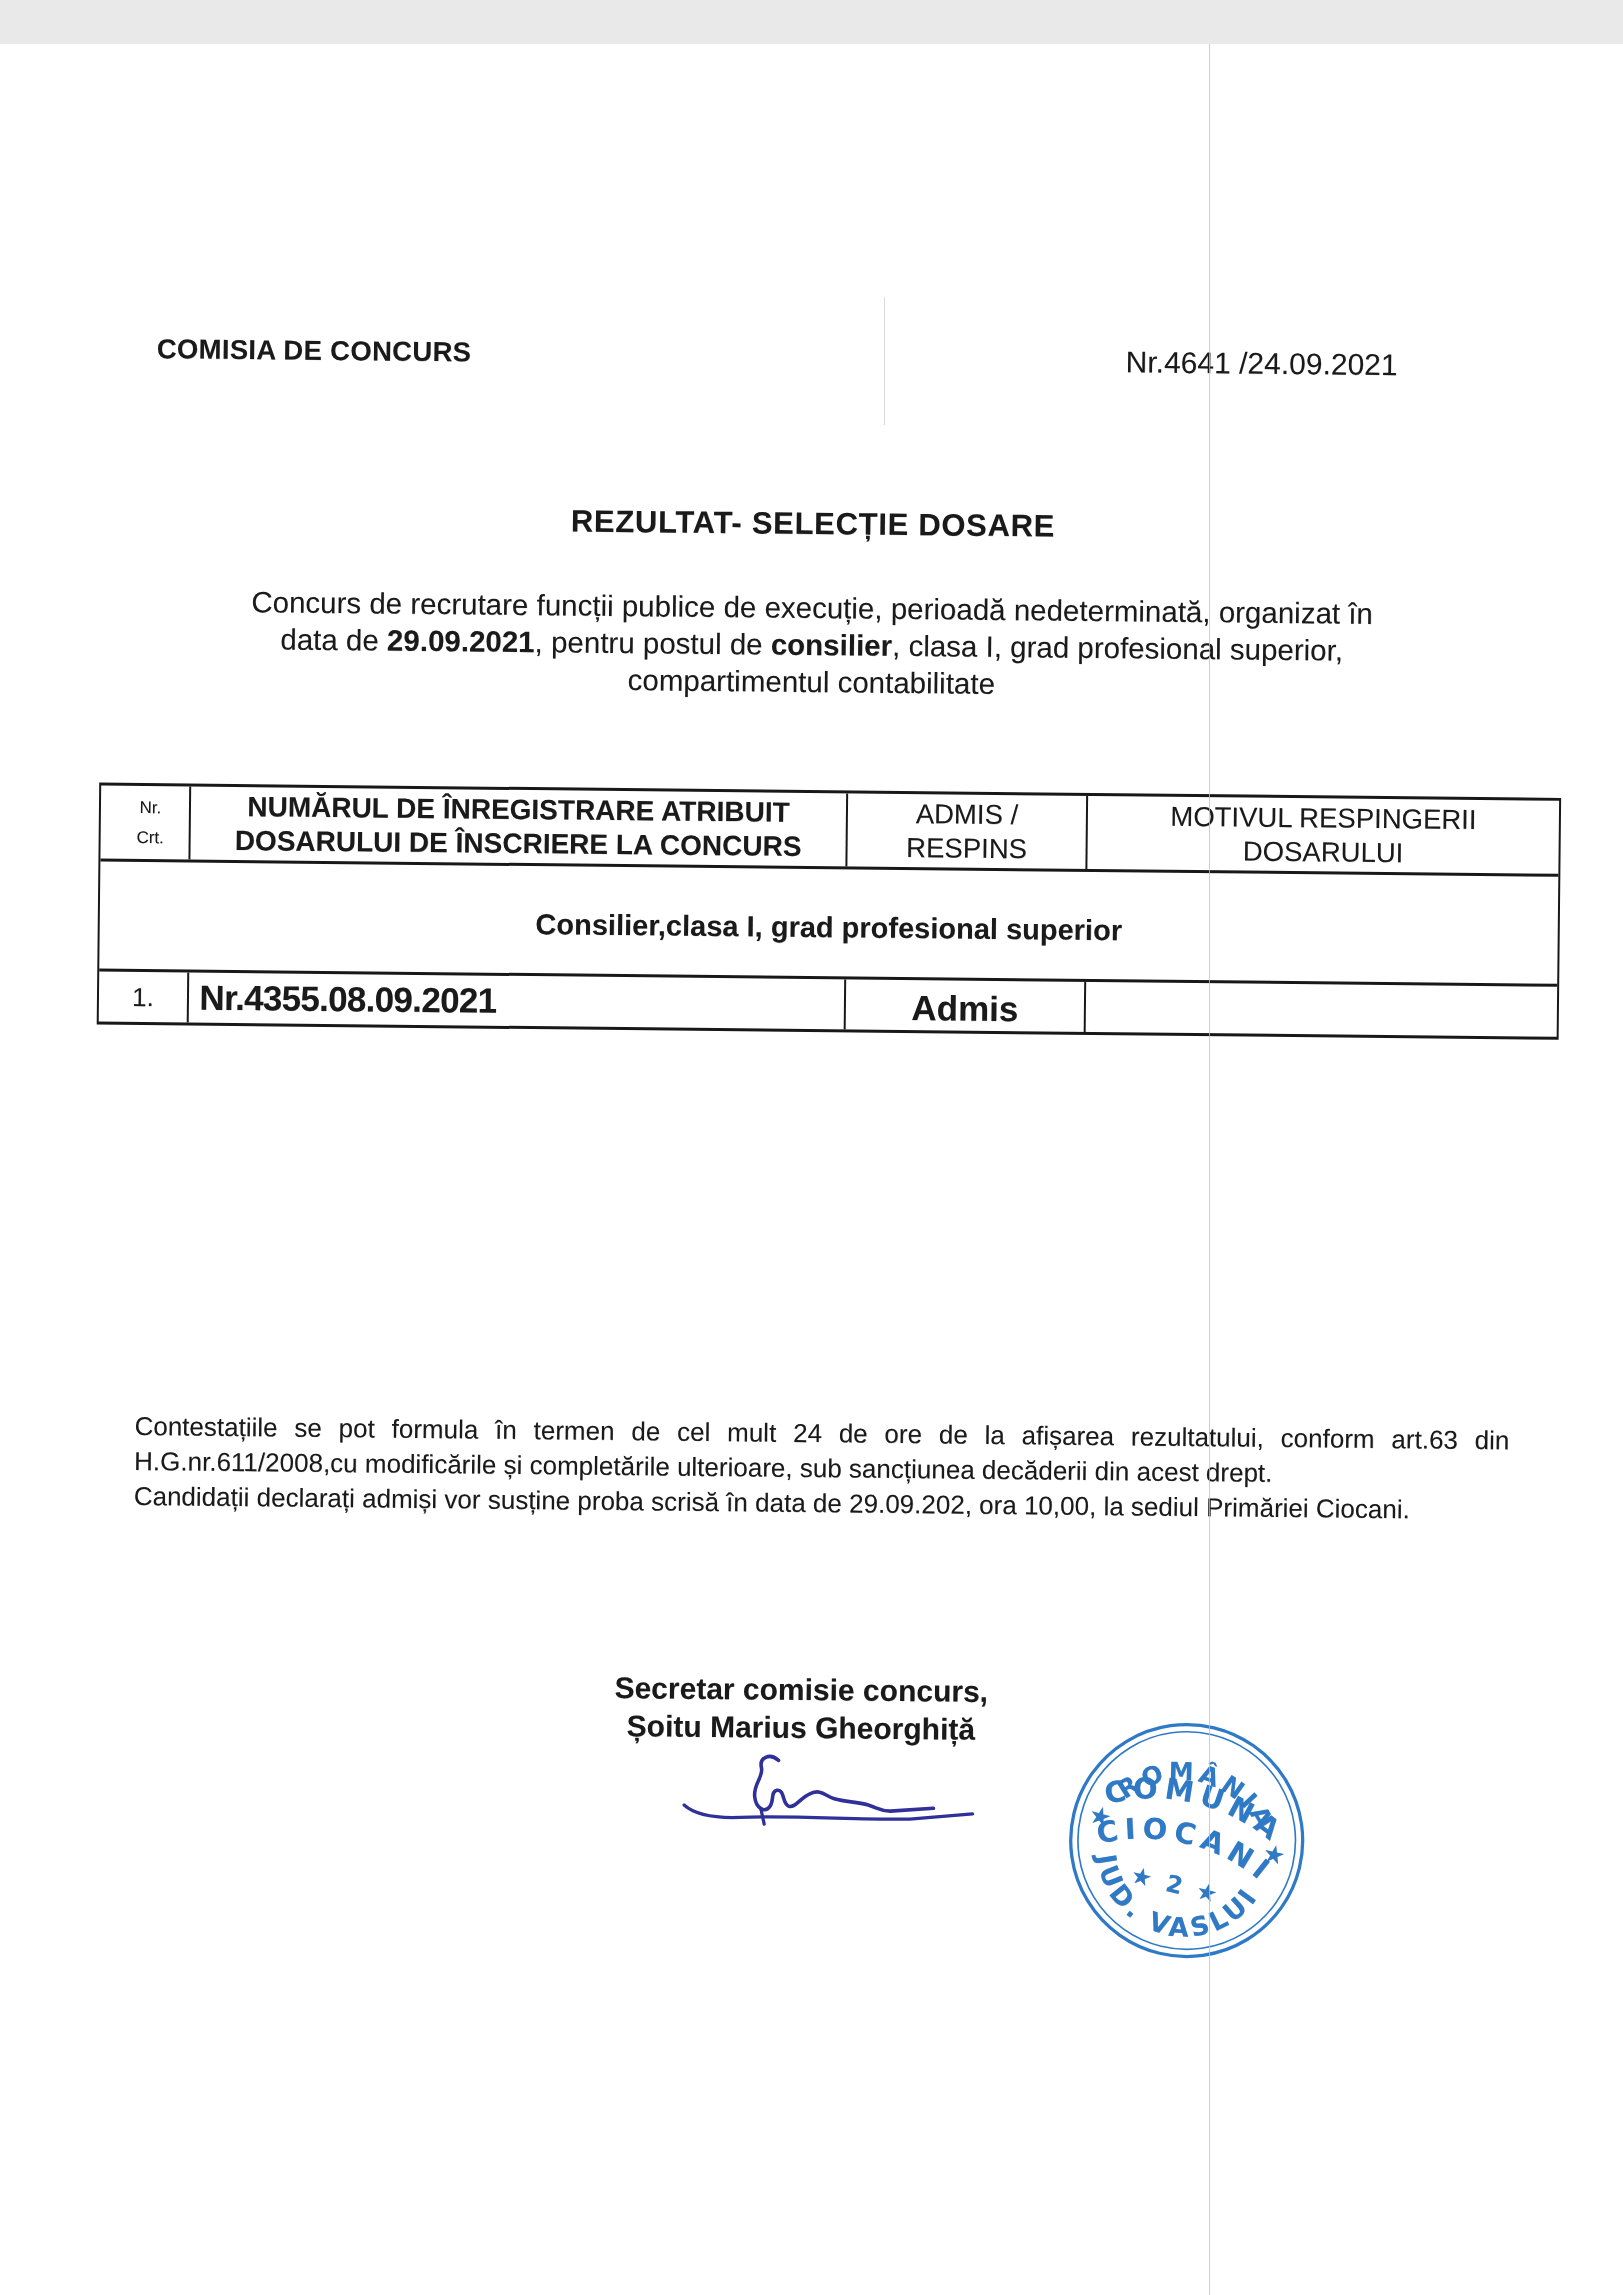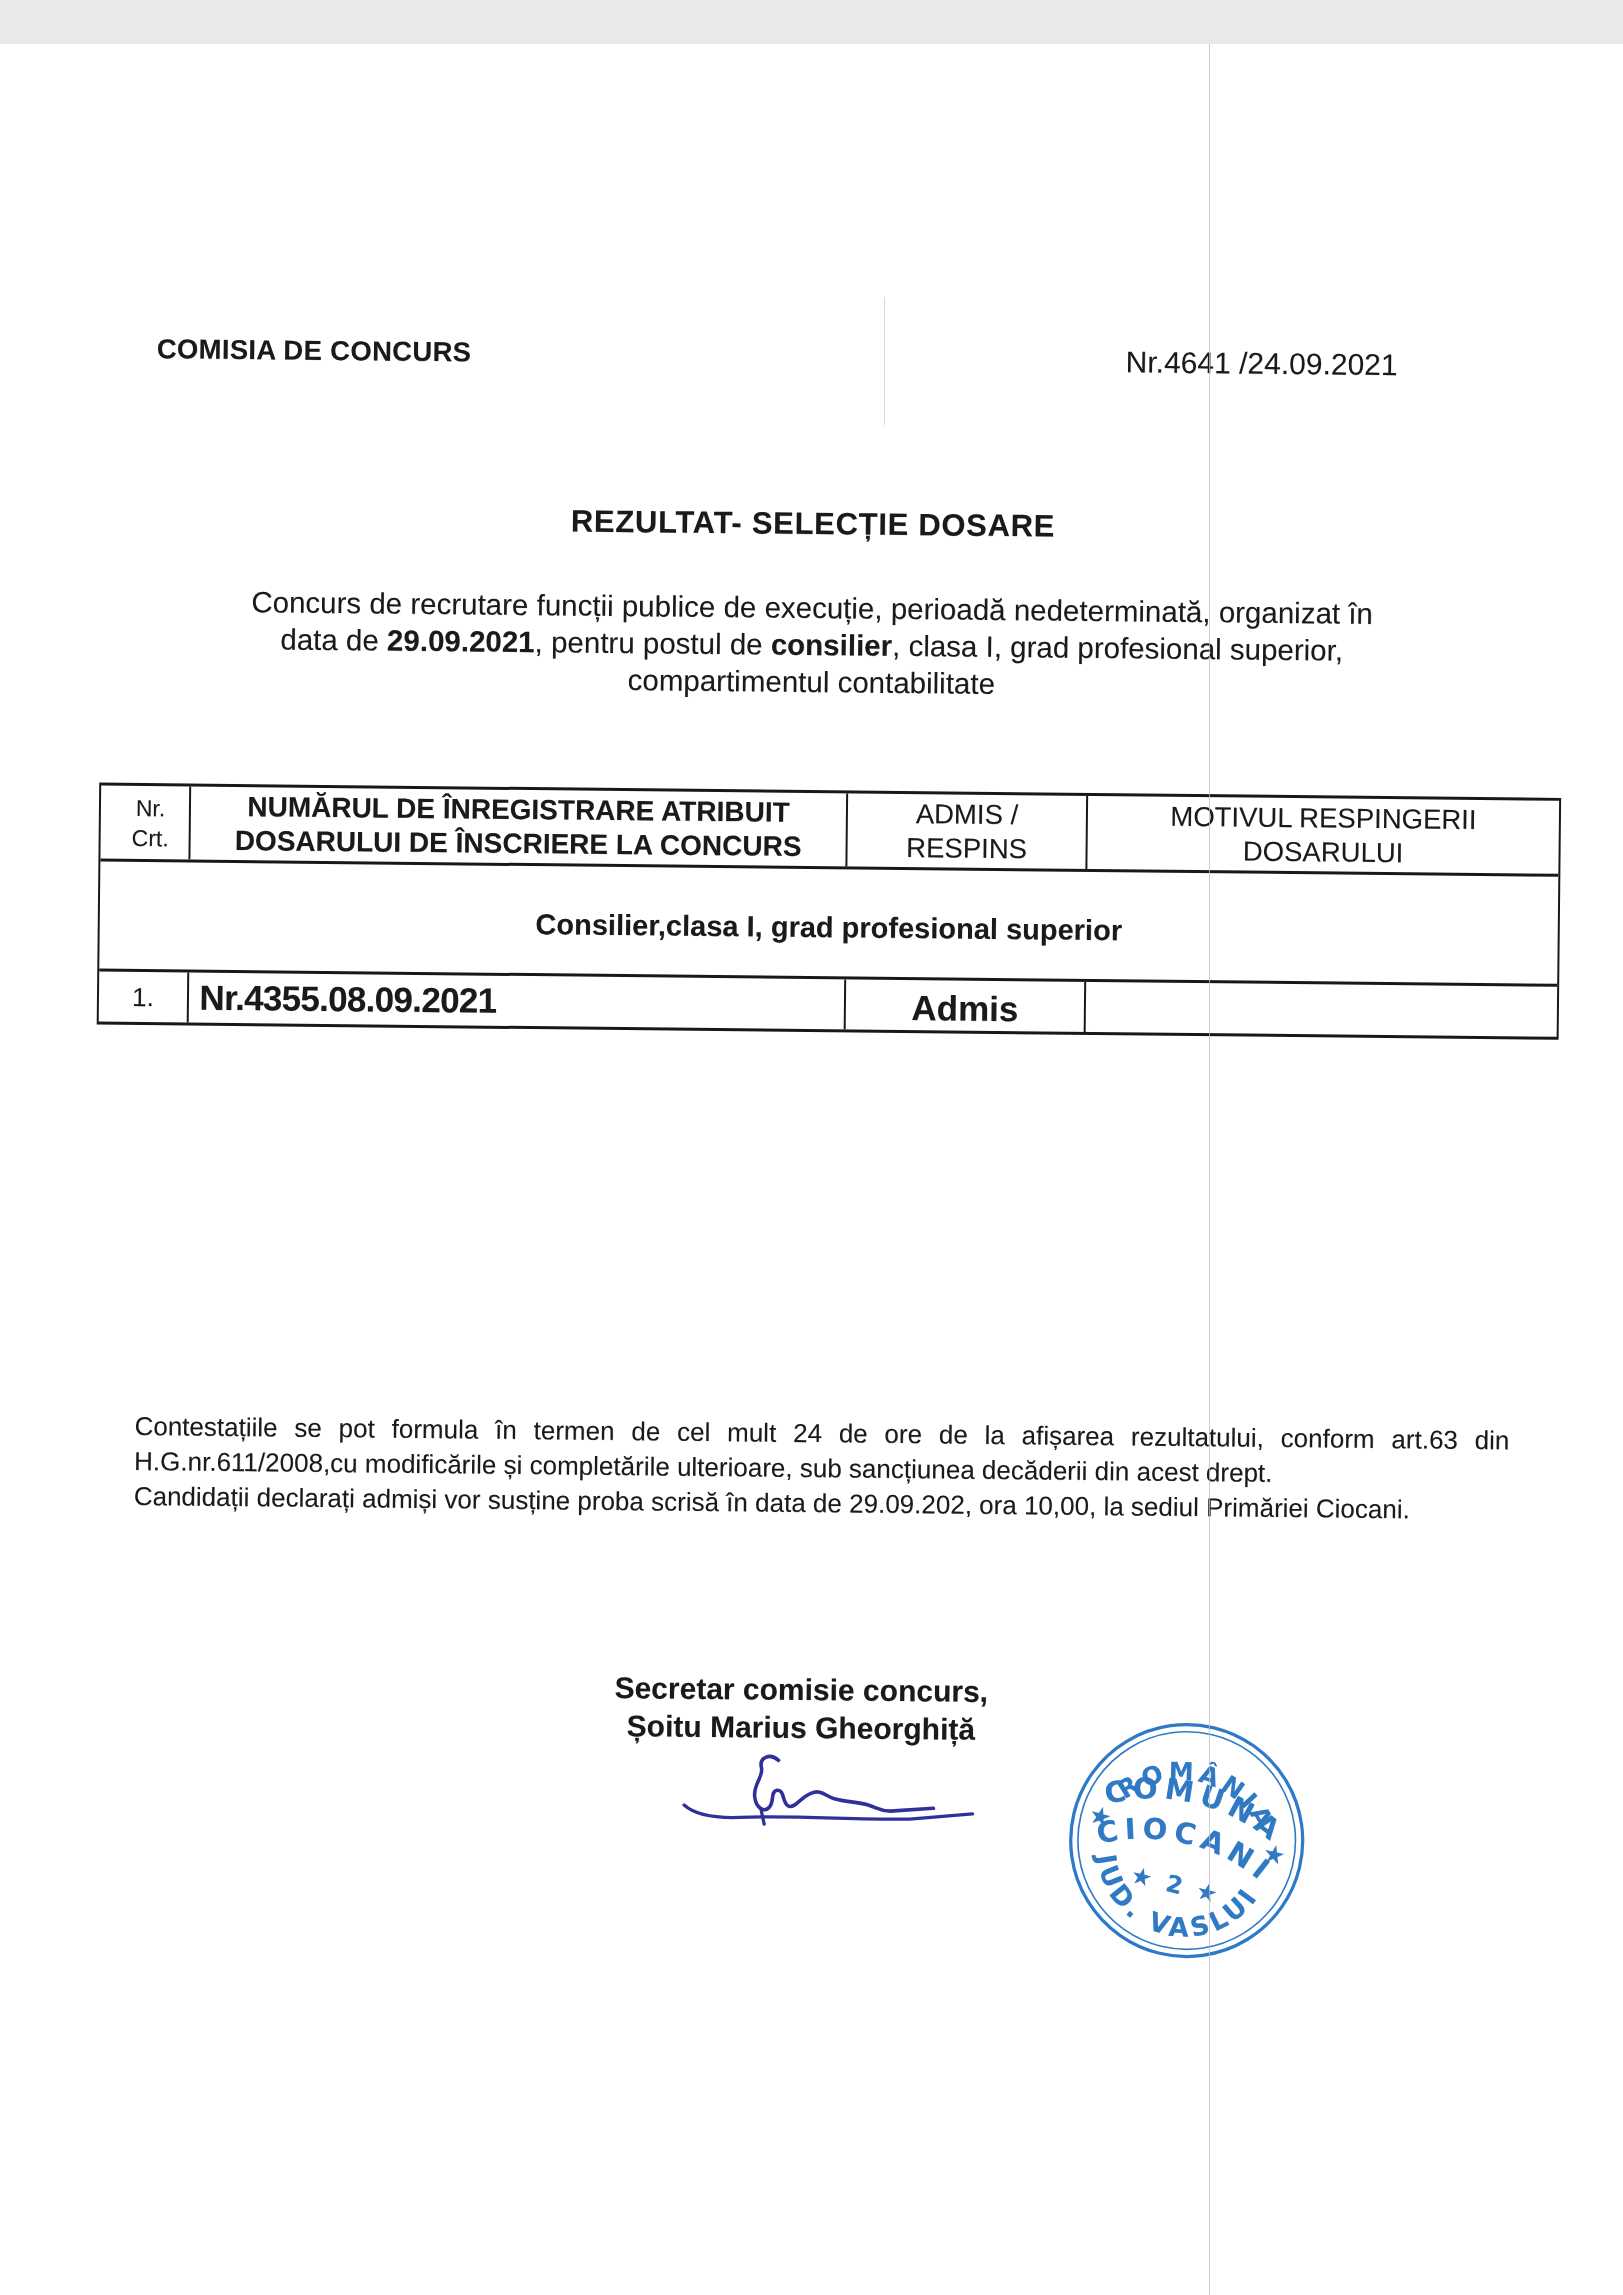--- a/index.html
+++ b/index.html
@@ -17,21 +17,21 @@
   .intro b{font-weight:bold;}
   .tbl{position:absolute;left:107px;top:746px;width:1462px;
        border:2px solid #181818;border-top-width:3.3px;border-bottom-width:3.9px;box-sizing:border-box;}
   .thead{display:flex;border-bottom:3.3px solid #181818;height:73px;}
   .thead .c{display:flex;flex-direction:column;justify-content:center;align-items:center;text-align:center;line-height:33px;}
   .c{box-sizing:border-box;}
   .c1{width:90px;border-right:2px solid #181818;}
   .c2{width:657px;border-right:2px solid #181818;}
   .c3{width:240px;border-right:2px solid #181818;}
   .c4{flex:1;}
-  .thead .c1{font-size:23px;line-height:30px;padding-left:11px;}
+  .thead .c1{font-size:17px;line-height:30px;padding-left:11px;}
   .thead .c2{font-size:28px;font-weight:bold;line-height:34px;}
   .thead .c3,.thead .c4{font-size:27.5px;line-height:34px;}
   .tgroup{height:110px;display:flex;align-items:center;justify-content:center;
           border-bottom:3.3px solid #181818;font-size:29px;font-weight:bold;padding-top:9.2px;box-sizing:border-box;}
   .trow{display:flex;height:50px;}
   .trow .c{display:flex;align-items:center;}
   .trow .c1{font-size:26px;justify-content:center;}
   .trow .c2{font-size:35px;font-weight:bold;padding-left:10.5px;letter-spacing:-0.7px;}
   .trow .c3{font-size:35px;font-weight:bold;justify-content:center;padding-top:5.2px;}
   .trow .c4{font-size:26px;}

